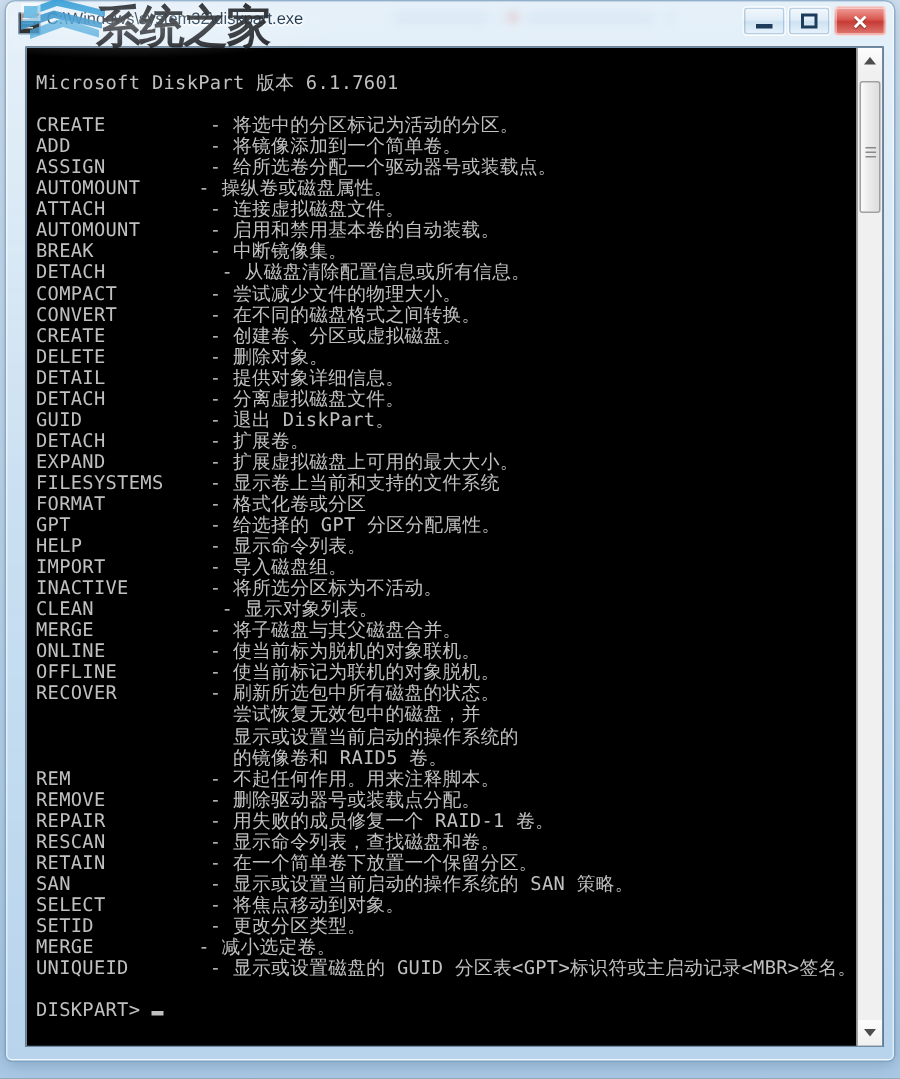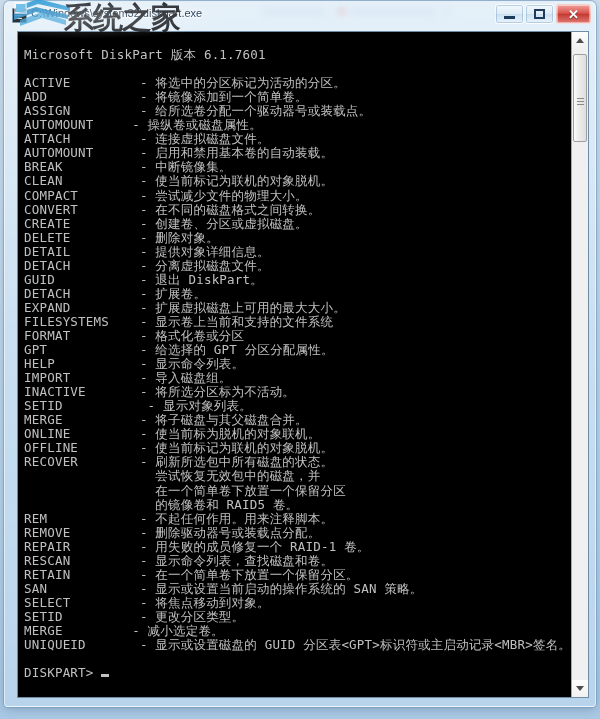--- a/index.html
+++ b/index.html
@@ -202,50 +202,50 @@
       <div class="wctl wclose">
         <span class="glyph-close">✕</span>
       </div>
     </div>
 
     <div class="console-wrap">
       <div class="console" id="console">
           <div class="line blank"> </div>
           <div class="line">Microsoft DiskPart 版本 6.1.7601</div>
           <div class="line blank"> </div>
-          <div class="line">ACTIVE         - 将选中的分区标记为活动的分区。</div>
+          <div class="line">CREATE         - 将选中的分区标记为活动的分区。</div>
           <div class="line">ADD            - 将镜像添加到一个简单卷。</div>
           <div class="line">ASSIGN         - 给所选卷分配一个驱动器号或装载点。</div>
           <div class="line">AUTOMOUNT     - 操纵卷或磁盘属性。</div>
           <div class="line">ATTACH         - 连接虚拟磁盘文件。</div>
           <div class="line">AUTOMOUNT      - 启用和禁用基本卷的自动装载。</div>
           <div class="line">BREAK          - 中断镜像集。</div>
-          <div class="line">CLEAN          - 使当前标记为联机的对象脱机。</div>
+          <div class="line">DETACH          - 从磁盘清除配置信息或所有信息。</div>
           <div class="line">COMPACT        - 尝试减少文件的物理大小。</div>
           <div class="line">CONVERT        - 在不同的磁盘格式之间转换。</div>
           <div class="line">CREATE         - 创建卷、分区或虚拟磁盘。</div>
           <div class="line">DELETE         - 删除对象。</div>
           <div class="line">DETAIL         - 提供对象详细信息。</div>
           <div class="line">DETACH         - 分离虚拟磁盘文件。</div>
           <div class="line">GUID           - 退出 DiskPart。</div>
           <div class="line">DETACH         - 扩展卷。</div>
           <div class="line">EXPAND         - 扩展虚拟磁盘上可用的最大大小。</div>
           <div class="line">FILESYSTEMS    - 显示卷上当前和支持的文件系统</div>
           <div class="line">FORMAT         - 格式化卷或分区</div>
           <div class="line">GPT            - 给选择的 GPT 分区分配属性。</div>
           <div class="line">HELP           - 显示命令列表。</div>
           <div class="line">IMPORT         - 导入磁盘组。</div>
           <div class="line">INACTIVE       - 将所选分区标为不活动。</div>
-          <div class="line">SETID           - 显示对象列表。</div>
+          <div class="line">CLEAN           - 显示对象列表。</div>
           <div class="line">MERGE          - 将子磁盘与其父磁盘合并。</div>
           <div class="line">ONLINE         - 使当前标为脱机的对象联机。</div>
           <div class="line">OFFLINE        - 使当前标记为联机的对象脱机。</div>
           <div class="line">RECOVER        - 刷新所选包中所有磁盘的状态。</div>
           <div class="line">                 尝试恢复无效包中的磁盘，并</div>
-          <div class="line">                 在一个简单卷下放置一个保留分区</div>
+          <div class="line">                 显示或设置当前启动的操作系统的</div>
           <div class="line">                 的镜像卷和 RAID5 卷。</div>
           <div class="line">REM            - 不起任何作用。用来注释脚本。</div>
           <div class="line">REMOVE         - 删除驱动器号或装载点分配。</div>
           <div class="line">REPAIR         - 用失败的成员修复一个 RAID-1 卷。</div>
           <div class="line">RESCAN         - 显示命令列表，查找磁盘和卷。</div>
           <div class="line">RETAIN         - 在一个简单卷下放置一个保留分区。</div>
           <div class="line">SAN            - 显示或设置当前启动的操作系统的 SAN 策略。</div>
           <div class="line">SELECT         - 将焦点移动到对象。</div>
           <div class="line">SETID          - 更改分区类型。</div>
           <div class="line">MERGE         - 减小选定卷。</div>

